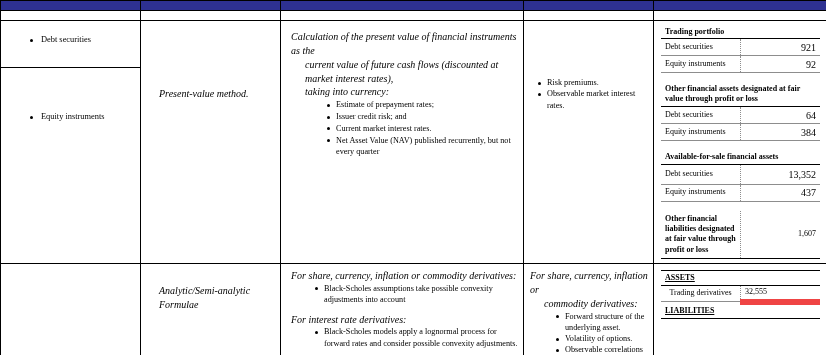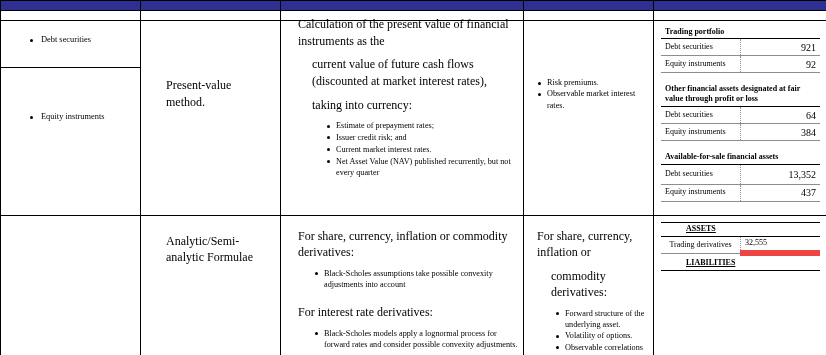--- a/index.html
+++ b/index.html
@@ -92,21 +92,21 @@
     position: absolute;
     left: 0;
     top: 4.5px;
     width: 3px;
     height: 3px;
     background: #000;
     border-radius: 50%;
   }
   ul.b.tight > li { margin-bottom: 0; }
 
-  .para { margin: 7px; font-size: 12px; line-height: 1.38; }
+  .para { margin: 0; font-size: 10px; line-height: 1.38; font-style: italic; }
   .para.ind { padding-left: 14px; }
   .gap { height: 7px; }
 
   
   .leftitem {
     font-size: 8.4px;
     padding-left: 34px;
     position: relative;
     line-height: 1.3;
   }
@@ -180,21 +180,20 @@
     border-bottom: 1px solid #000;
     text-align: right;
     width: 56px;
     font-size: 8px;
     padding-right: 8px;
   }
   .fv-under {
     font-weight: bold;
     text-decoration: underline;
     font-size: 8px;
-    margin-left: 21px;
   }
   td.fv-sec {
     border-bottom: 1px solid #000;
     border-top: 1px solid #000;
     padding-top: 3px;
     padding-bottom: 3px;
   }
   td.fv-row-lab {
     border-bottom: 1px solid #8d8d8d;
     border-right: 1px dotted #8d8d8d;
@@ -334,20 +333,24 @@
                   <td class="fv-label" style="padding-top:3px;padding-bottom:3px;">Debt securities</td>
                   <td class="fv-val" style="padding-top:3px;padding-bottom:3px;">13,352</td>
                 </tr>
                 <tr>
                   <td class="fv-label">Equity instruments</td>
                   <td class="fv-val">437</td>
                 </tr>
                 <tr>
                     <td class="fv-blank" colspan="2"></td>
                   </tr>
+                <tr>
+                  <td class="fv-group" style="padding-top:3px;padding-bottom:3px;">Other financial liabilities designated at fair value through profit or loss</td>
+                  <td class="fv-group-val">1,607</td>
+                </tr>
               </tbody>
             </table>
           </div>
         </td>
       </tr>
 
       <tr>
 
         <td>
           <div class="cell" style="height:147px; display:flex; align-items:center;">

